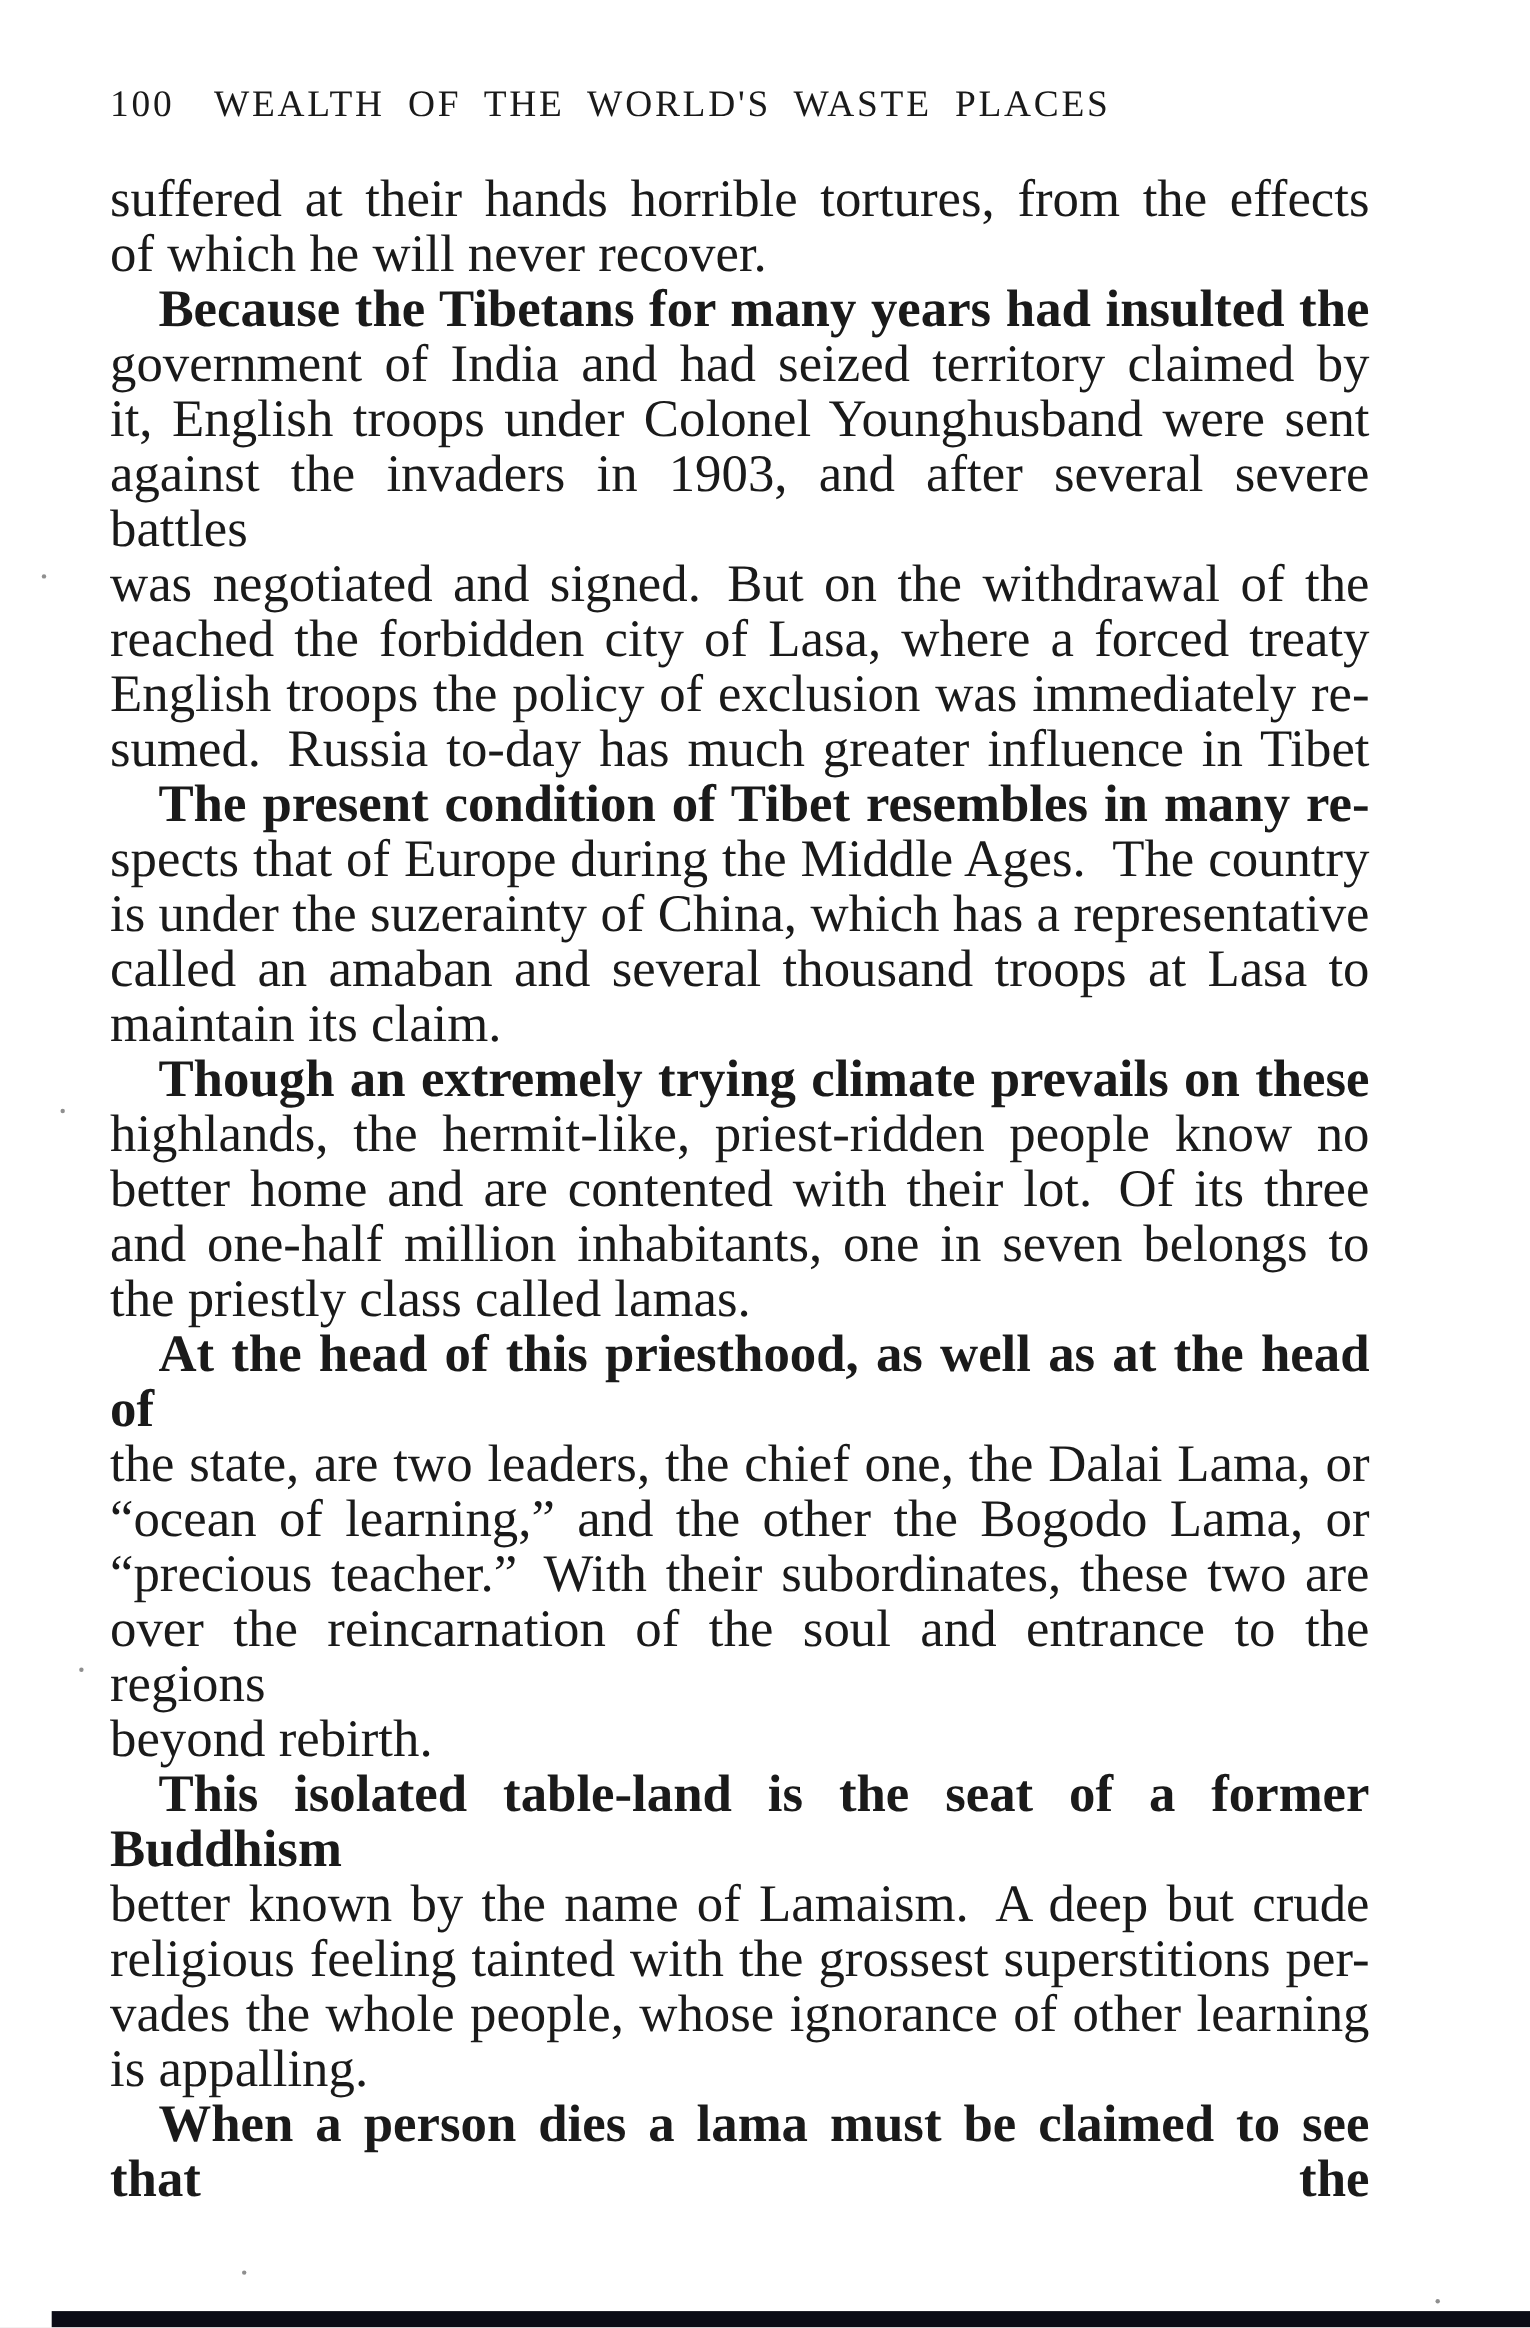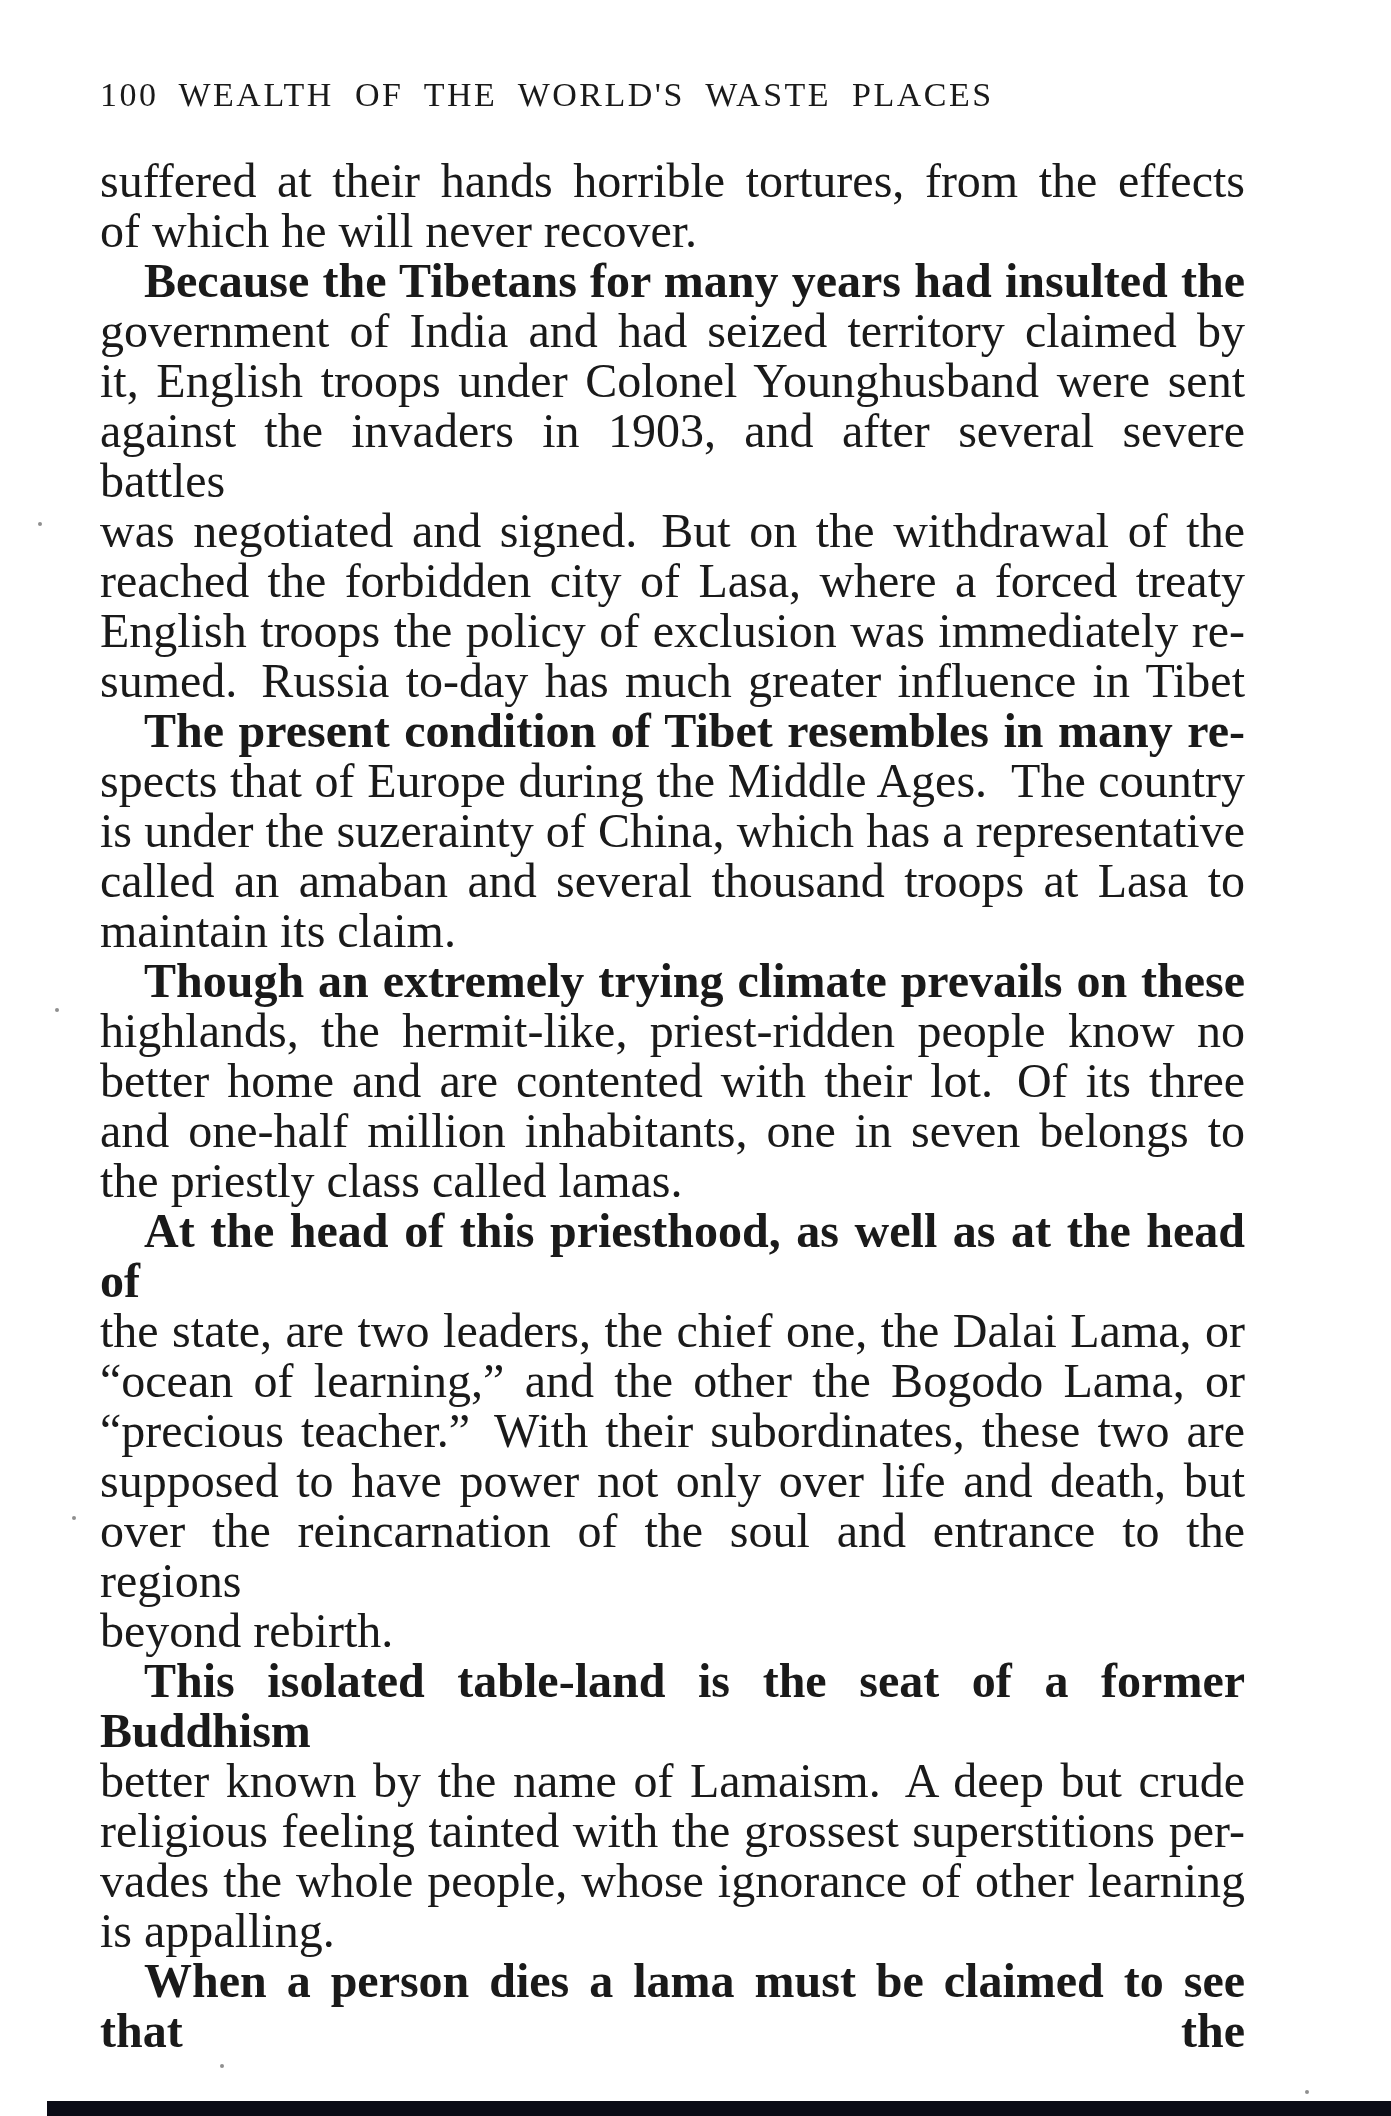--- a/index.html
+++ b/index.html
@@ -16,21 +16,21 @@
   .running-header {
     position: absolute;
     left: 100px;
     top: 76px;
     width: 1160px;
     font-size: 34px;
     letter-spacing: 2.5px;
     word-spacing: 10px;
     white-space: nowrap;
   }
-  .page-number { margin-right: 20px; }
+  .page-number { margin-right: 36px; }
   .text-block {
     position: absolute;
     left: 100px;
     top: 156px;
     width: 1145px;
     font-size: 48px;
     line-height: 50px;
   }
   .line {
     text-align: justify;
@@ -96,21 +96,20 @@
       <div class="line">better home and are contented with their lot. Of its three</div>
       <div class="line">and one-half million inhabitants, one in seven belongs to</div>
       <div class="line last">the priestly class called lamas.</div>
     </div>
 
     <div>
       <div class="line indent">At the head of this priesthood, as well as at the head of</div>
       <div class="line">the state, are two leaders, the chief one, the Dalai Lama, or</div>
       <div class="line">“ocean of learning,” and the other the Bogodo Lama, or</div>
       <div class="line">“precious teacher.” With their subordinates, these two are</div>
-      <div class="line">supposed to have power not only over life and death, but</div>
       <div class="line">over the reincarnation of the soul and entrance to the regions</div>
       <div class="line last">beyond rebirth.</div>
     </div>
 
     <div>
       <div class="line indent">This isolated table-land is the seat of a former Buddhism</div>
       <div class="line">better known by the name of Lamaism. A deep but crude</div>
       <div class="line">religious feeling tainted with the grossest superstitions per-</div>
       <div class="line">vades the whole people, whose ignorance of other learning</div>
       <div class="line last">is appalling.</div>

